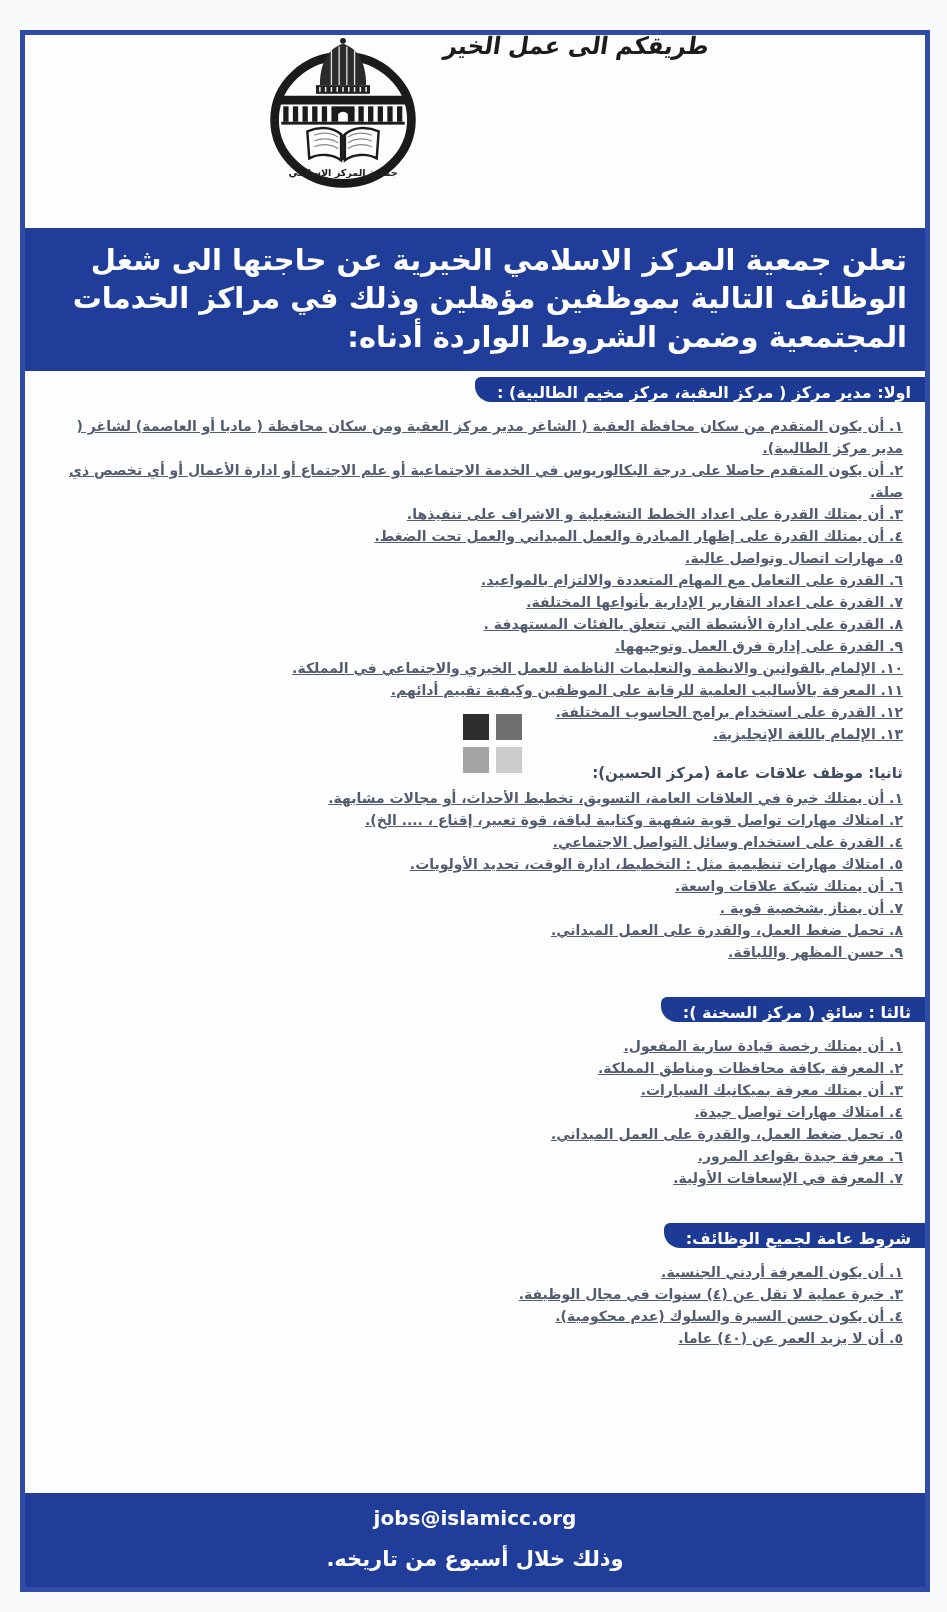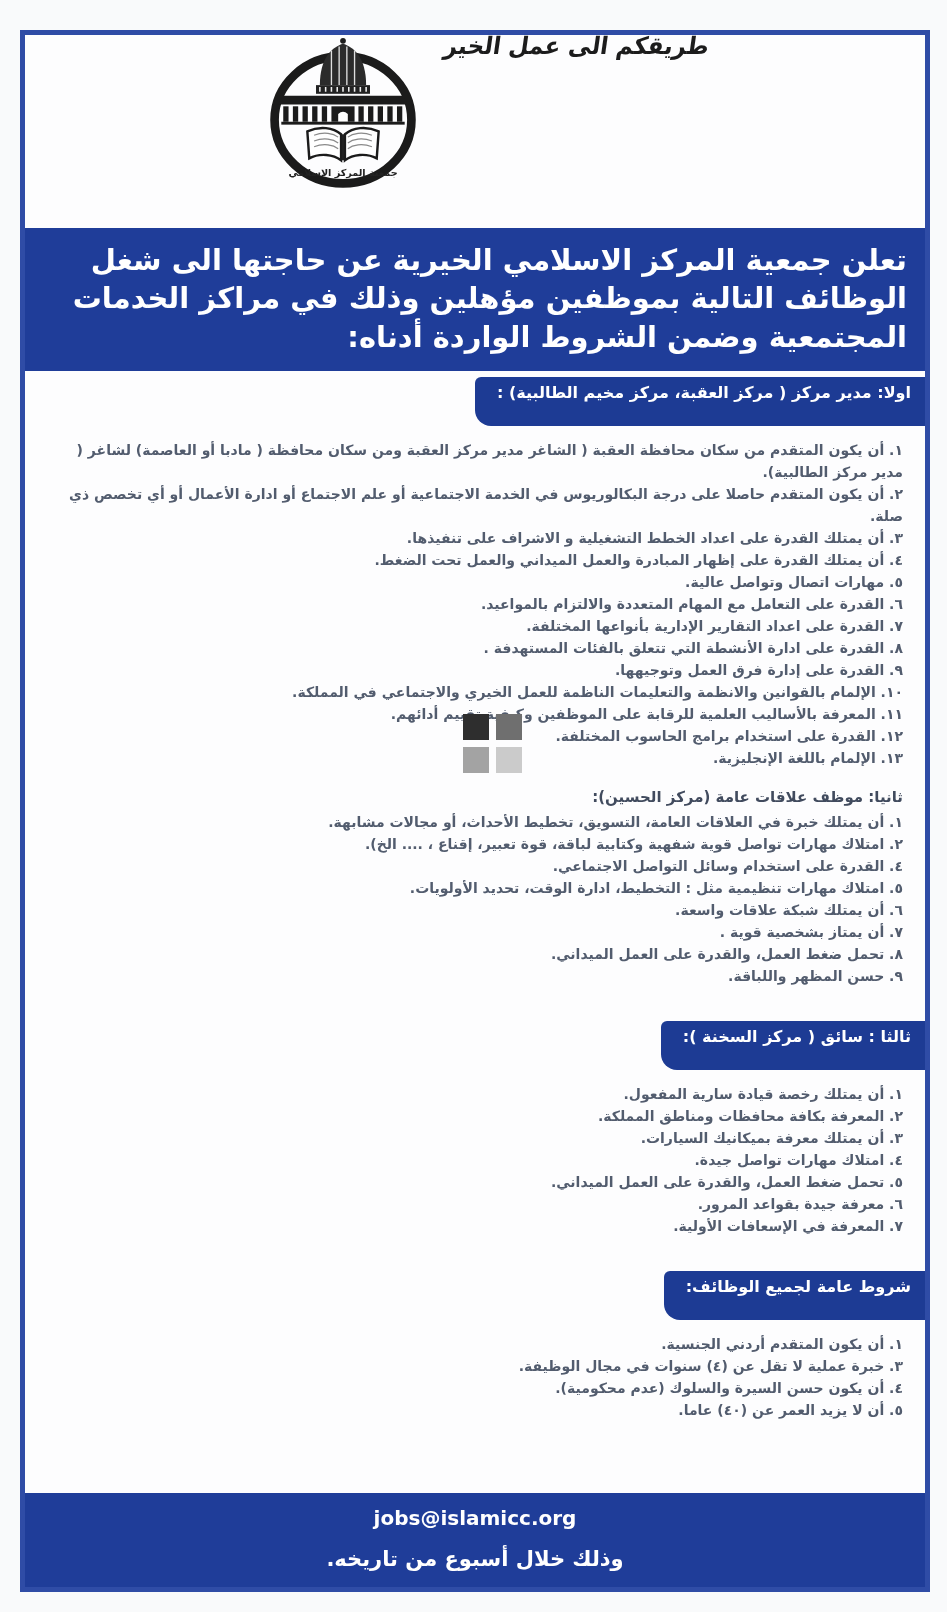--- a/index.html
+++ b/index.html
@@ -30,28 +30,28 @@
     font-size:29px; line-height:1.32;
     padding:13px 18px 15px;
   }
   
   .content { direction:rtl; color:#525c6e; font-weight:bold; position:relative; }
   .badge-row { text-align:right; margin:6px 0 13px; }
   .badge-row.gap-top { margin-top:24px; }
   .badge {
     display:inline-block; background:#1d3b94; color:#fff;
     font-size:16px; font-weight:bold;
-    padding:6px 14px 24px 22px;
+    padding:6px 14px 0 22px;
     border-radius:6px 0 0 16px;
   }
   .subheading {
     margin:6px 22px 2px; font-size:15px; font-weight:bold;
     color:#414b5e; line-height:24px; text-align:right;
   }
-  .req-list { padding:0 22px 10px 30px; }
+  .req-list { padding:0 22px 10px 30px;text-decoration:underline; }
   .req-item {
     font-size:14px; line-height:22px; text-align:right;
   }
   .req-num { white-space:nowrap; }
   
   .redaction {
     position:absolute; left:438px; top:679px;
     display:grid; grid-template-columns:26px 26px; grid-template-rows:26px 26px;
     gap:7px;
   }
@@ -160,21 +160,21 @@
             <div class="req-item"><span class="req-num">٣</span>. <span>أن يمتلك معرفة بميكانيك السيارات.</span></div>
             <div class="req-item"><span class="req-num">٤</span>. <span>امتلاك مهارات تواصل جيدة.</span></div>
             <div class="req-item"><span class="req-num">٥</span>. <span>تحمل ضغط العمل، والقدرة على العمل الميداني.</span></div>
             <div class="req-item"><span class="req-num">٦</span>. <span>معرفة جيدة بقواعد المرور.</span></div>
             <div class="req-item"><span class="req-num">٧</span>. <span>المعرفة في الإسعافات الأولية.</span></div>
           </div>
         </div>
         <div class="section">
           <div class="badge-row gap-top"><div class="badge">شروط عامة لجميع الوظائف:</div></div>
           <div class="req-list">
-            <div class="req-item"><span class="req-num">١</span>. <span>أن يكون المتقدم أردني الجنسية.</span></div>
+            <div class="req-item"><span class="req-num">١</span>. <span>أن يكون المعرفة أردني الجنسية.</span></div>
             <div class="req-item"><span class="req-num">٣</span>. <span>خبرة عملية لا تقل عن (٤) سنوات في مجال الوظيفة.</span></div>
             <div class="req-item"><span class="req-num">٤</span>. <span>أن يكون حسن السيرة والسلوك (عدم محكومية).</span></div>
             <div class="req-item"><span class="req-num">٥</span>. <span>أن لا يزيد العمر عن (٤٠) عاما.</span></div>
           </div>
         </div>
       </div>
 
     <div class="redaction">
         <div class="sq" style="background: rgb(46, 46, 46);"></div>
         <div class="sq" style="background: rgb(111, 111, 111);"></div>

